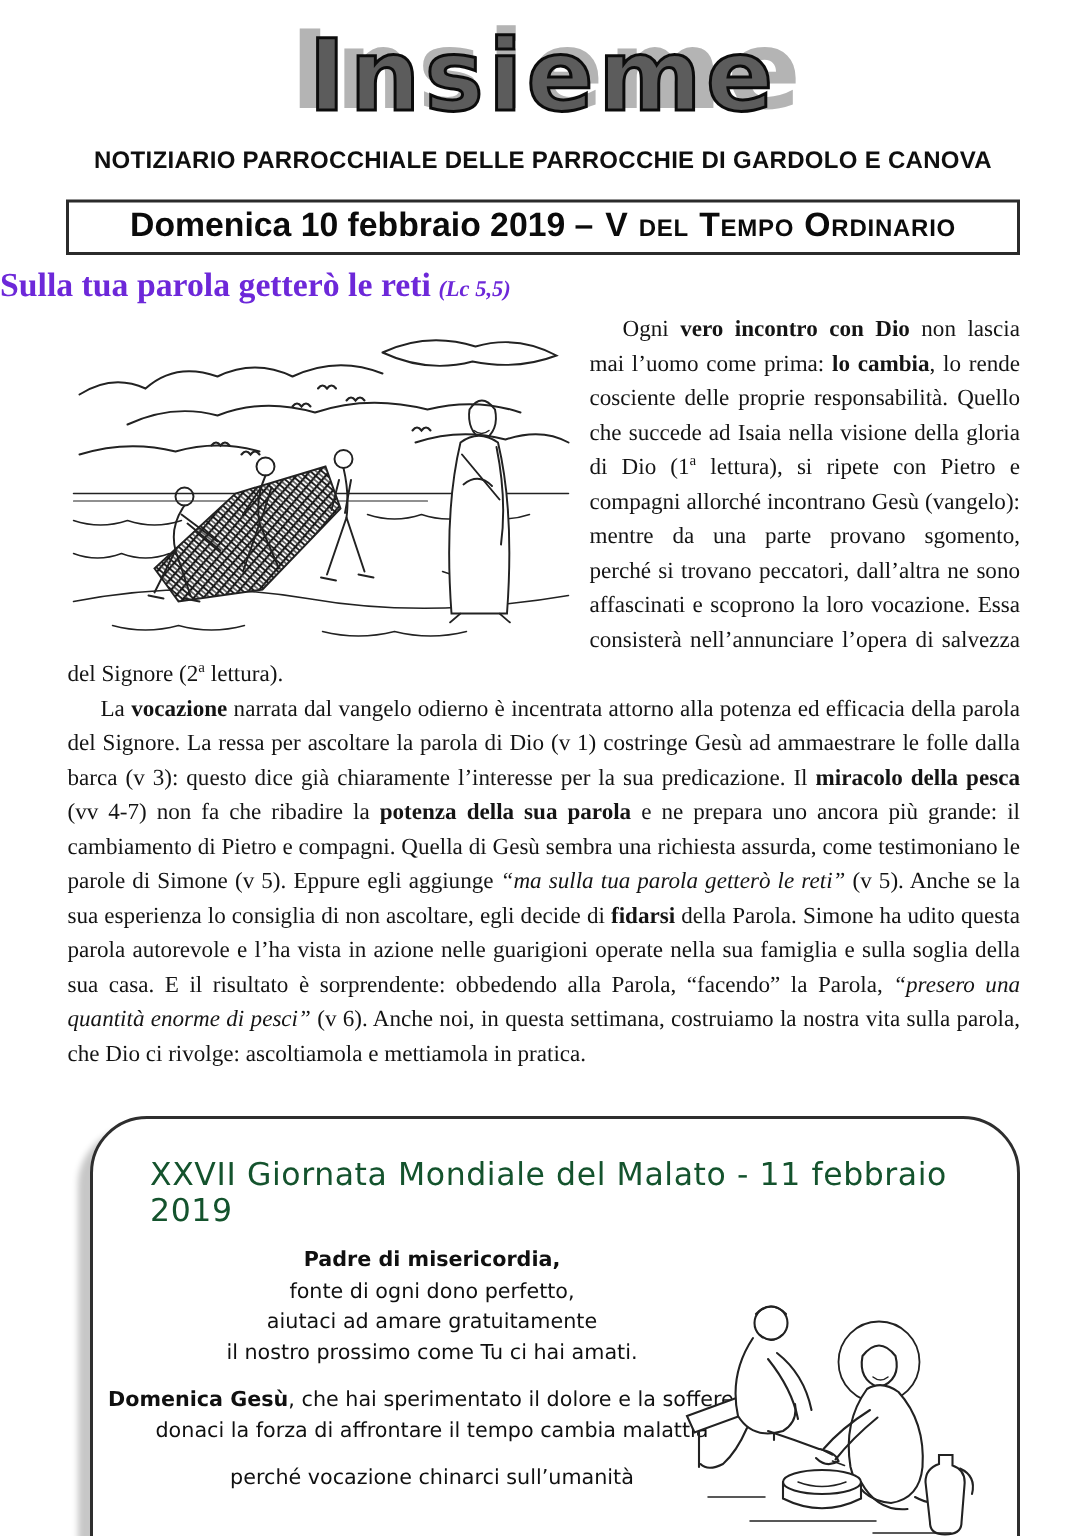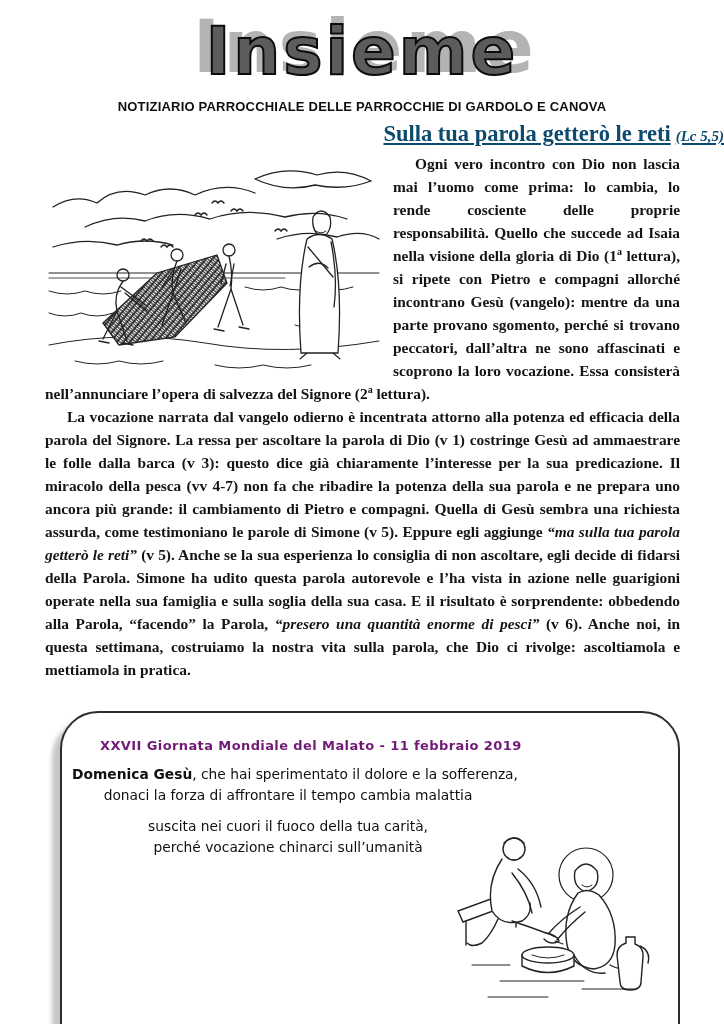--- a/index.html
+++ b/index.html
@@ -8,60 +8,63 @@
 
   
   .masthead{text-align:center;padding-top:8px;}
   .title-wrap{position:relative;height:86px;}
   .mast-title,.mast-title-shadow{position:absolute;left:50%;top:50%;white-space:nowrap;margin:0;
         font-family:"DejaVu Sans",sans-serif;font-weight:bold;font-size:66px;letter-spacing:3px;}
   .mast-title-shadow{transform:translate(-49%,-55%) scale(1.10);color:var(--masthead_shadow,#b4b4b4);}
   .mast-title{transform:translate(-50%,-50%);color:var(--masthead_fill,#5c5c5c);
         -webkit-text-stroke:2px #0c0c0c;}
   .subtitle{margin-top:5px;font-family:"Liberation Sans",sans-serif;font-weight:bold;
-        font-size:13px;letter-spacing:.2px;color:#0f0f0f;}
+        font-size:16px;letter-spacing:.2px;color:#0f0f0f;}
 
   
   .banner{margin:16px 44px 0 44px;border:2px solid #2b2b2b;text-align:center;
         padding:2px 0 5px 0;font-family:"Liberation Sans",sans-serif;font-weight:bold;
         font-size:22.5px;color:#0b0b0b;}
   .banner .feast{font-variant:small-caps;margin-left:8px;letter-spacing:.5px;}
 
   
-  .article-title{margin:7px 0 0 0;text-align:right;font-size:22.5px;font-weight:bold;color:#0c4a6e;text-decoration:underline;}
+  .article-title{margin:7px 0 0 0;text-align:left;font-size:22.5px;font-weight:bold;color:#6d28d9;}
   .article-title .ref{font-size:15px;font-style:italic;margin-left:5px;}
-  .article-body{margin:5px 44px 0 45px;font-size:15.4px;line-height:23px;text-align:justify;color:#141414;font-weight:bold;}
+  .article-body{margin:5px 44px 0 45px;font-size:15.4px;line-height:23px;text-align:justify;color:#141414;}
   .article-body p{margin:0;text-indent:22px;}
   .illustration-left{float:left;width:338px;height:221px;margin:3px 10px 2px 0;}
   .illustration-left svg,.foot-washing svg{display:block;width:100%;height:100%;}
   sup{font-size:10px;line-height:0;}
 
   
   .sick-box{position:relative;margin:30px 44px 0 60px;height:364px;
         border:2px solid #2e2e2e;border-radius:38px;box-shadow:-8px 8px 4px var(--box_shadow,#c7c7c7);
         font-family:"DejaVu Sans",sans-serif;background:#fff;}
-  .box-title{padding:25px 0 0 38px;font-weight:bold;font-size:13px;letter-spacing:.4px;color:#701a75;}
+  .box-title{padding:25px 0 0 38px;font-weight:normal;font-size:21px;letter-spacing:.4px;color:#14532d;}
   .prayer{width:432px;margin:9px 0 0 10px;text-align:center;font-size:13.8px;line-height:20.5px;color:#101010;}
   .stanza{margin-top:11px;}
   .pline{white-space:nowrap;}
   .foot-washing{position:absolute;right:22px;top:102px;width:212px;height:235px;}
 </style>
 </head>
 <body>
 
 <div class="page">
 
   <header class="masthead">
     <div class="title-wrap">
       <div class="mast-title-shadow">Insieme</div>
       <h1 class="mast-title">Insieme</h1>
     </div>
     <div class="subtitle">NOTIZIARIO PARROCCHIALE DELLE PARROCCHIE DI GARDOLO E CANOVA</div>
   </header>
 
+  <div class="banner">
+    <span>Domenica 10 febbraio 2019 –</span><span class="feast">V del Tempo Ordinario</span>
+  </div>
 
   <h2 class="article-title">
     <span>Sulla tua parola getterò le reti</span><span class="ref">(Lc 5,5)</span>
   </h2>
 
   <div class="article-body">
     <div class="illustration-left">
       <svg viewBox="0 0 338 221" xmlns="http://www.w3.org/2000/svg" fill="none" stroke="#222" stroke-width="1.3" stroke-linecap="round">
         <defs>
           <pattern id="nethatch" width="5" height="5" patternUnits="userSpaceOnUse" patternTransform="rotate(40)">
@@ -126,25 +129,30 @@
     <div>
         <p>Ogni <b>vero incontro con Dio</b> non lascia mai l’uomo come prima: <b>lo cambia</b>, lo rende cosciente delle proprie responsabilità. Quello che succede ad Isaia nella visione della gloria di Dio (1<sup>a</sup> lettura), si ripete con Pietro e compagni allorché incontrano Gesù (vangelo): mentre da una parte provano sgomento, perché si trovano peccatori, dall’altra ne sono affascinati e scoprono la loro vocazione. Essa consisterà nell’annunciare l’opera di salvezza del Signore (2<sup>a</sup> lettura).</p>
         <p>La <b>vocazione</b> narrata dal vangelo odierno è incentrata attorno alla potenza ed efficacia della parola del Signore. La ressa per ascoltare la parola di Dio (v 1) costringe Gesù ad ammaestrare le folle dalla barca (v 3): questo dice già chiaramente l’interesse per la sua predicazione. Il <b>miracolo della pesca</b> (vv 4-7) non fa che ribadire la <b>potenza della sua parola</b> e ne prepara uno ancora più grande: il cambiamento di Pietro e compagni. Quella di Gesù sembra una richiesta assurda, come testimoniano le parole di Simone (v 5). Eppure egli aggiunge <i>“ma sulla tua parola getterò le reti”</i> (v 5). Anche se la sua esperienza lo consiglia di non ascoltare, egli decide di <b>fidarsi</b> della Parola. Simone ha udito questa parola autorevole e l’ha vista in azione nelle guarigioni operate nella sua famiglia e sulla soglia della sua casa. E il risultato è sorprendente: obbedendo alla Parola, “facendo” la Parola, <i>“presero una quantità enorme di pesci”</i> (v 6). Anche noi, in questa settimana, costruiamo la nostra vita sulla parola, che Dio ci rivolge: ascoltiamola e mettiamola in pratica.</p>
       </div>
   </div>
 
   <section class="sick-box">
     <div class="box-title">XXVII Giornata Mondiale del Malato - 11 febbraio 2019</div>
     <div class="prayer">
         <div class="stanza">
+          <div class="pline"><b>Padre di misericordia,</b></div>
+          <div class="pline">fonte di ogni dono perfetto,</div>
+          <div class="pline">aiutaci ad amare gratuitamente</div>
+          <div class="pline">il nostro prossimo come Tu ci hai amati.</div>
+        </div>
+        <div class="stanza">
           <div class="pline"><b>Domenica Gesù</b>, che hai sperimentato il dolore e la sofferenza,</div>
           <div class="pline">donaci la forza di affrontare il tempo cambia malattia</div>
         </div>
         <div class="stanza">
-          <div class="pline">suscita nei cuori il fuoco della tua carità,</div>
           <div class="pline">perché vocazione chinarci sull’umanità</div>
         </div>
       </div>
     <div class="foot-washing">
       <svg viewBox="0 0 212 235" xmlns="http://www.w3.org/2000/svg" fill="none" stroke="#222" stroke-width="1.4" stroke-linecap="round">
 
         <path d="M14 96 L74 74 L79 85 L19 107 Z" fill="#fff"></path>
         <path d="M22 107 L22 130 M72 88 L72 112"></path>
 
         <circle cx="70" cy="34" r="11" fill="#fff"></circle>

